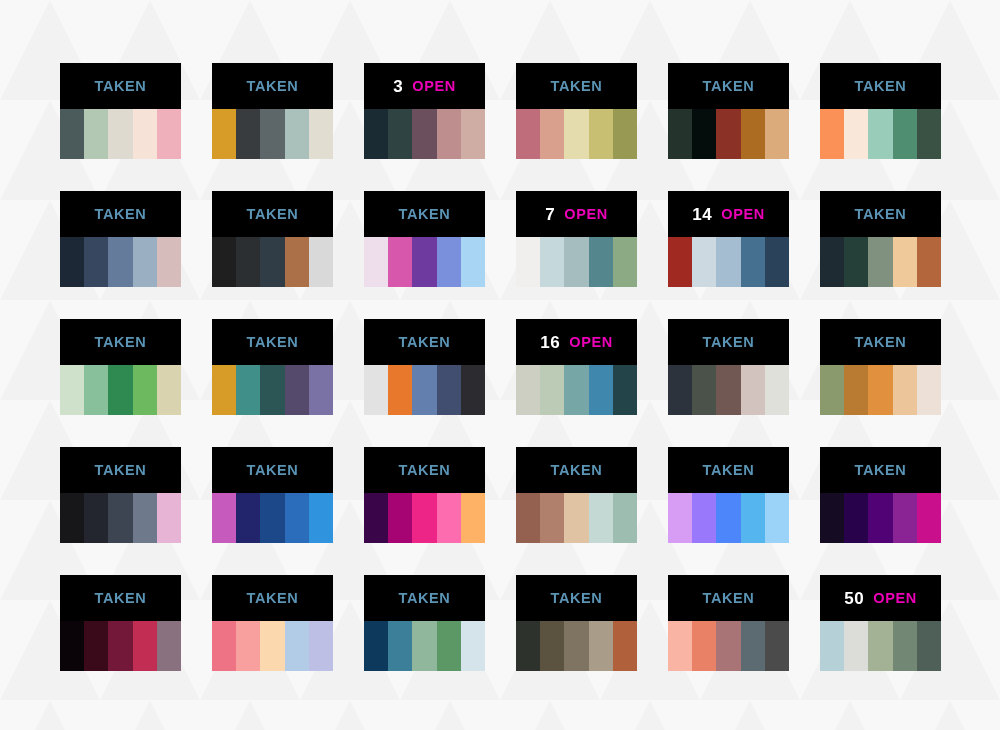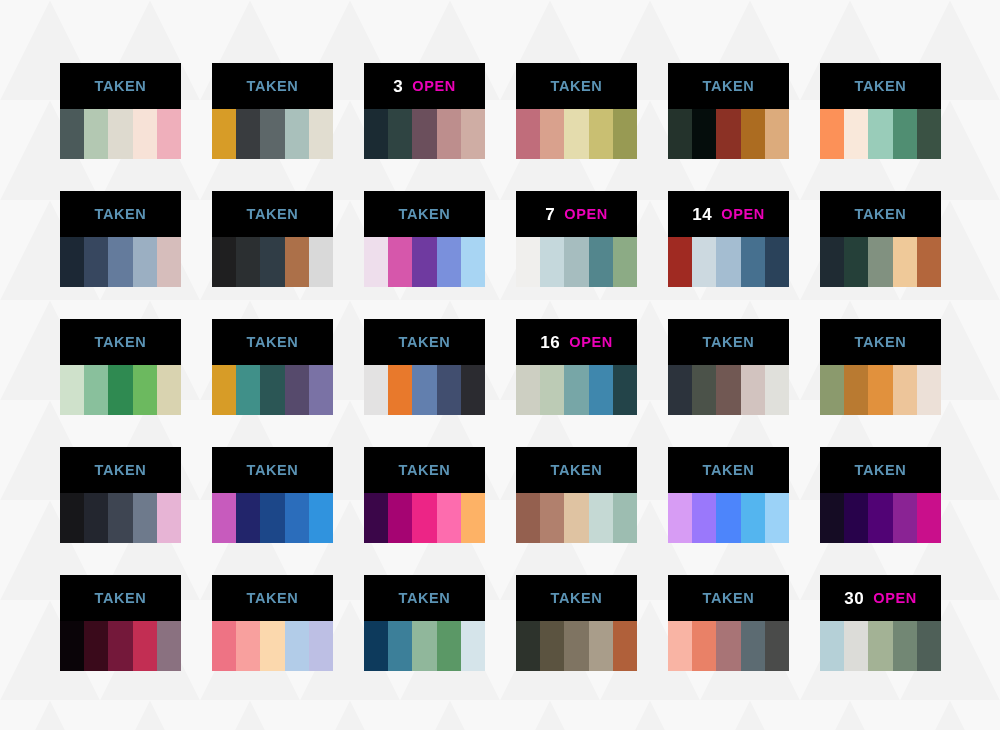--- a/index.html
+++ b/index.html
@@ -448,21 +448,21 @@
       <div class="swatches">
         <div class="swatch" title="#f9b4a4" style="background-color: rgb(249, 180, 164);"></div>
         <div class="swatch" title="#e98167" style="background-color: rgb(233, 129, 103);"></div>
         <div class="swatch" title="#a87476" style="background-color: rgb(168, 116, 118);"></div>
         <div class="swatch" title="#5c6b72" style="background-color: rgb(92, 107, 114);"></div>
         <div class="swatch" title="#4a4b4a" style="background-color: rgb(74, 75, 74);"></div>
       </div>
     </div>
     <div class="card">
       <div class="card-header">
-        <span class="card-number">30</span>
+        <span class="card-number">50</span>
         <span class="card-status status-open">OPEN</span>
       </div>
       <div class="swatches">
         <div class="swatch" title="#b5d0d7" style="background-color: rgb(181, 208, 215);"></div>
         <div class="swatch" title="#dcdcd8" style="background-color: rgb(220, 220, 216);"></div>
         <div class="swatch" title="#a3b295" style="background-color: rgb(163, 178, 149);"></div>
         <div class="swatch" title="#728774" style="background-color: rgb(114, 135, 116);"></div>
         <div class="swatch" title="#4f6058" style="background-color: rgb(79, 96, 88);"></div>
       </div>
     </div>

